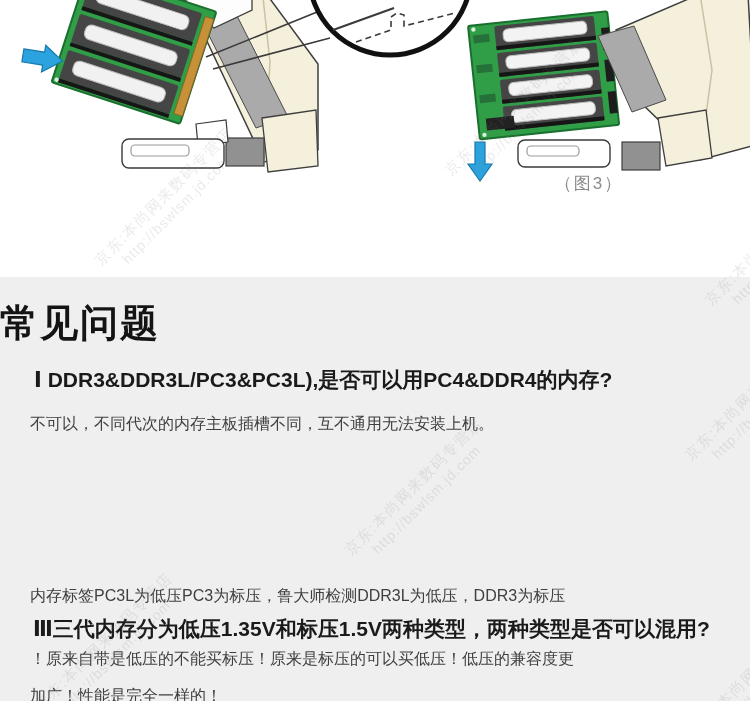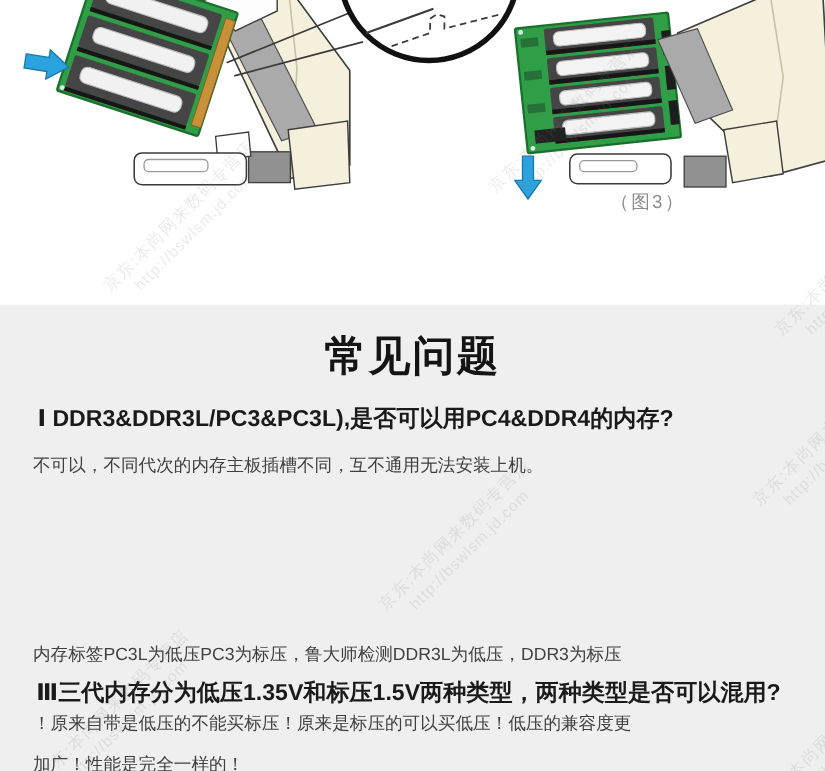--- a/index.html
+++ b/index.html
@@ -8,21 +8,21 @@
 
   
   .section-bottom{position:absolute;left:0;top:277px;width:750px;height:424px;background:#efefef;}
 
   
   #fig-svg{position:absolute;left:0;top:0;width:750px;height:280px;}
 
   .fig-label{position:absolute;width:110px;text-align:center;font-size:17px;color:#8c8c8c;letter-spacing:2px;}
 
   
-  .faq-title{position:absolute;left:0;top:298px;width:750px;text-align:center;
+  .faq-title{position:absolute;left:0;top:298px;width:750px;text-align:left;
              font-size:38px;font-weight:600;color:#141414;letter-spacing:2px;}
   .faq-q{position:absolute;font-size:21px;font-weight:700;color:#1a1a1a;white-space:nowrap;}
   .faq-a{position:absolute;font-size:16px;font-weight:400;color:#3f3f3f;white-space:nowrap;line-height:32px;}
 
   
   .wm{position:absolute;width:210px;transform:rotate(-45deg);color:rgba(125,125,125,0.16);
       font-size:15px;letter-spacing:1.5px;white-space:nowrap;text-align:center;
       pointer-events:none;z-index:50;line-height:18px;}
   .wm .wm2{display:block;font-size:14px;letter-spacing:1px;}
 </style>

